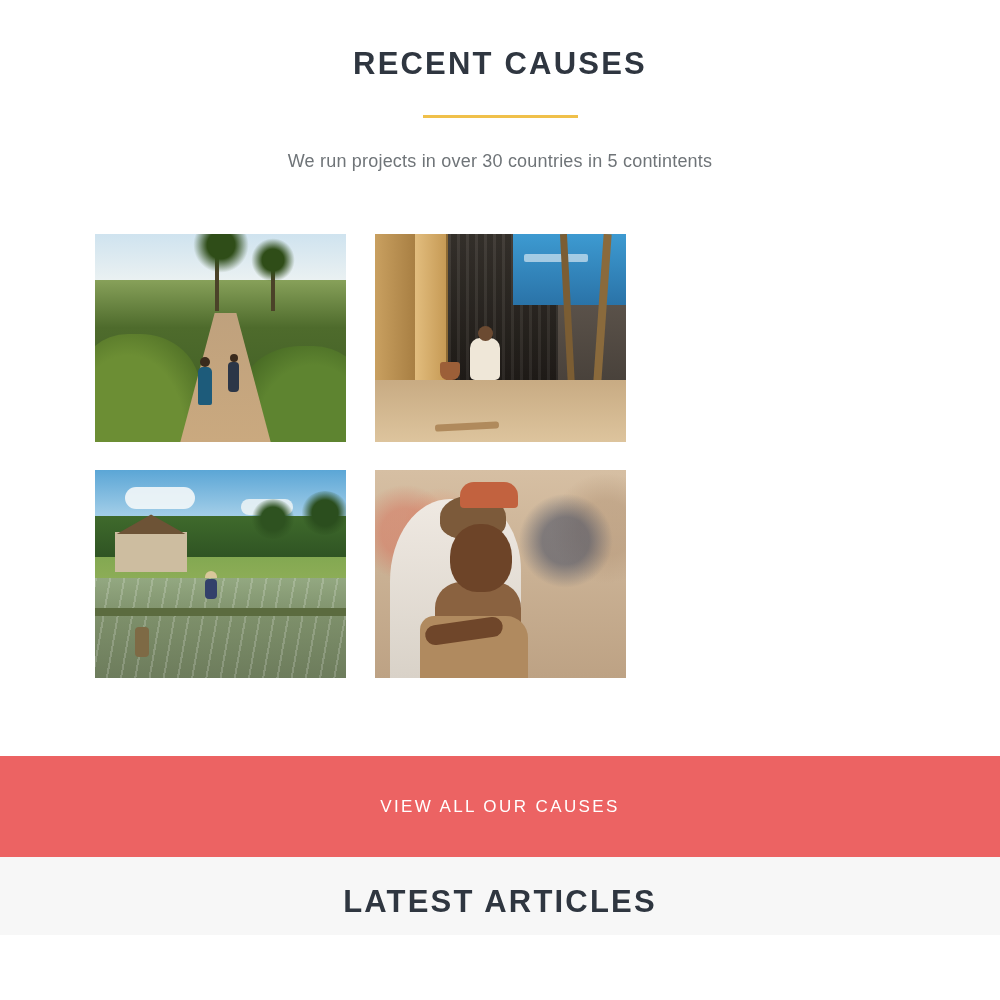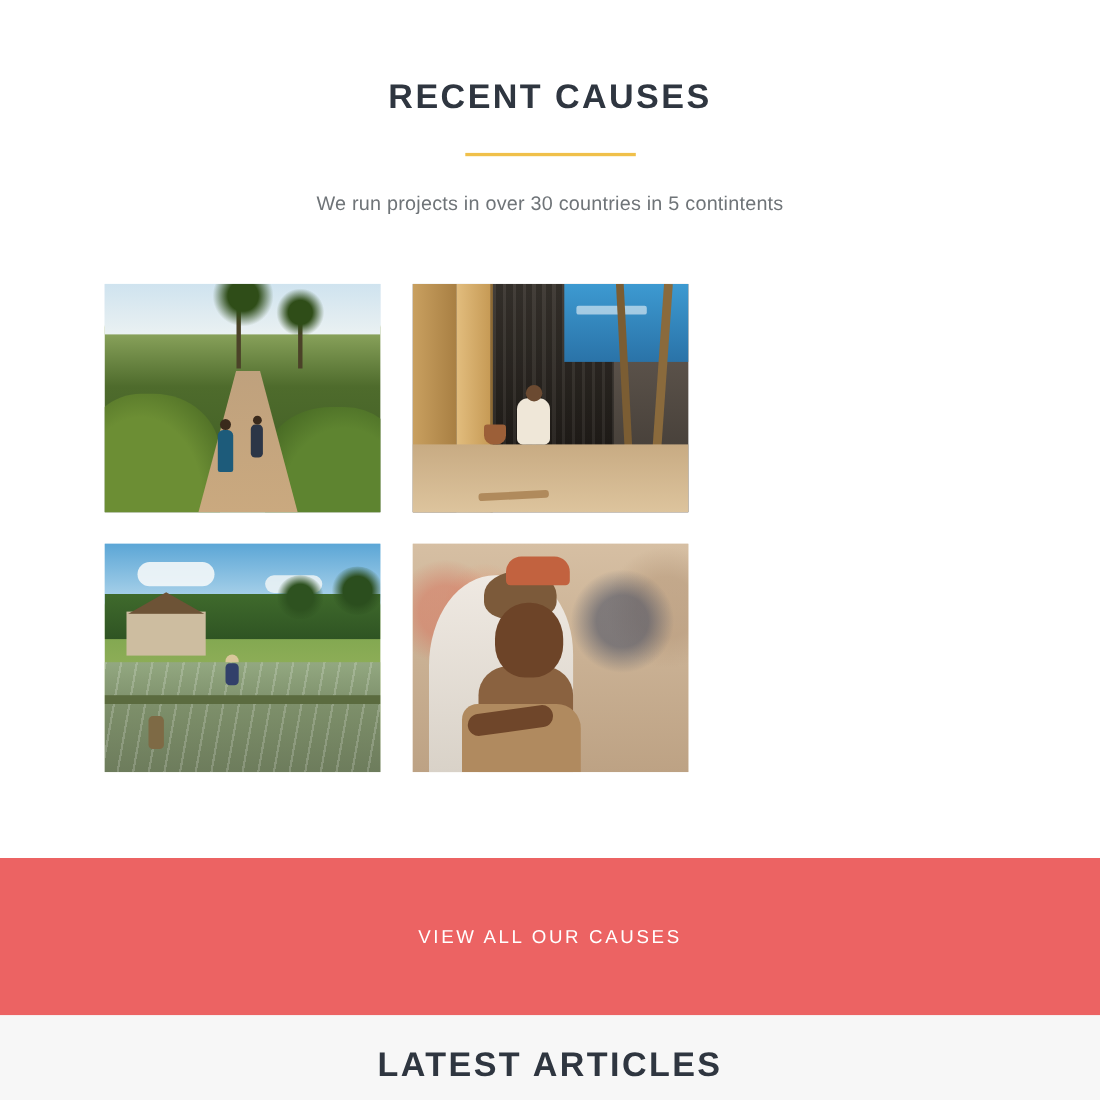--- a/index.html
+++ b/index.html
@@ -14,21 +14,21 @@
     width: 1000px;
     height: 1000px;
     position: relative;
     background: #ffffff;
   }
 
   
   .causes-section {
     width: 100%;
     background: #ffffff;
-    padding-top: 70px;
+    padding-top: 46px;
   }
   .section-title {
     text-align: center;
     font-size: 31px;
     letter-spacing: 2.2px;
     color: #2f3640;
     font-weight: bold;
     text-transform: uppercase;
   }
   .title-rule {
@@ -139,21 +139,21 @@
   .art-child .cap { position:absolute; top:6%; left:34%; width:58px; height:26px; background:#c2623f; border-radius:14px 14px 4px 4px; }
   .art-child .hair { position:absolute; top:12%; left:26%; width:66px; height:44px; background:#7c5a3a; border-radius:50% 50% 36% 36%; }
   .art-child .head { position:absolute; top:26%; left:30%; width:62px; height:68px; background:#6d4428; border-radius:48% 48% 44% 44%; }
   .art-child .body { position:absolute; bottom:0; left:24%; width:86px; height:46%; background:#8a6240; border-radius:26px 26px 0 0; }
   .art-child .arm { position:absolute; bottom:18%; left:20%; width:78px; height:20px; background:#6f462a; border-radius:12px; transform:rotate(-8deg); }
   .art-child .cloth { position:absolute; bottom:0; left:18%; width:108px; height:30%; background:#b08a5f; border-radius:14px 22px 0 0; }
 
   
   .cta-band {
     width: 100%;
-    height: 143px;
+    height: 101px;
     background: #ec6363;
     margin-top: 78px;
     display: flex;
     align-items: center;
     justify-content: center;
     cursor: pointer;
   }
   .cta-label {
     color: #ffffff;
     font-size: 17px;

